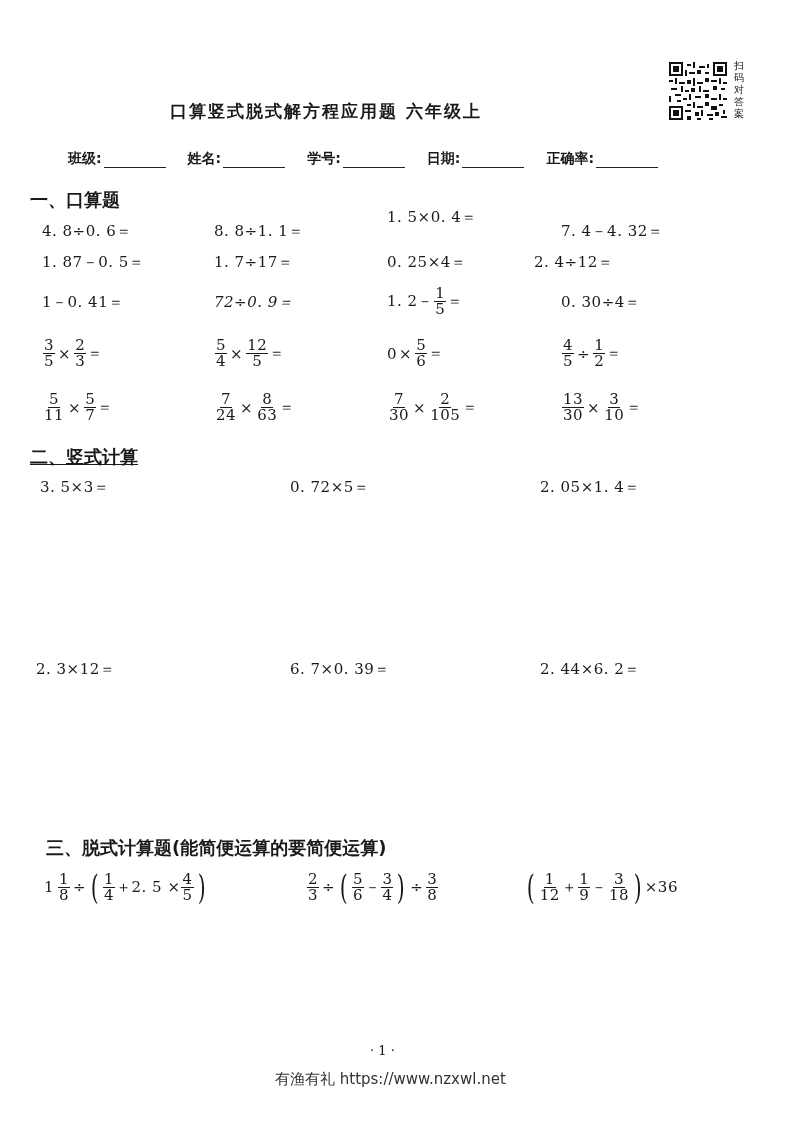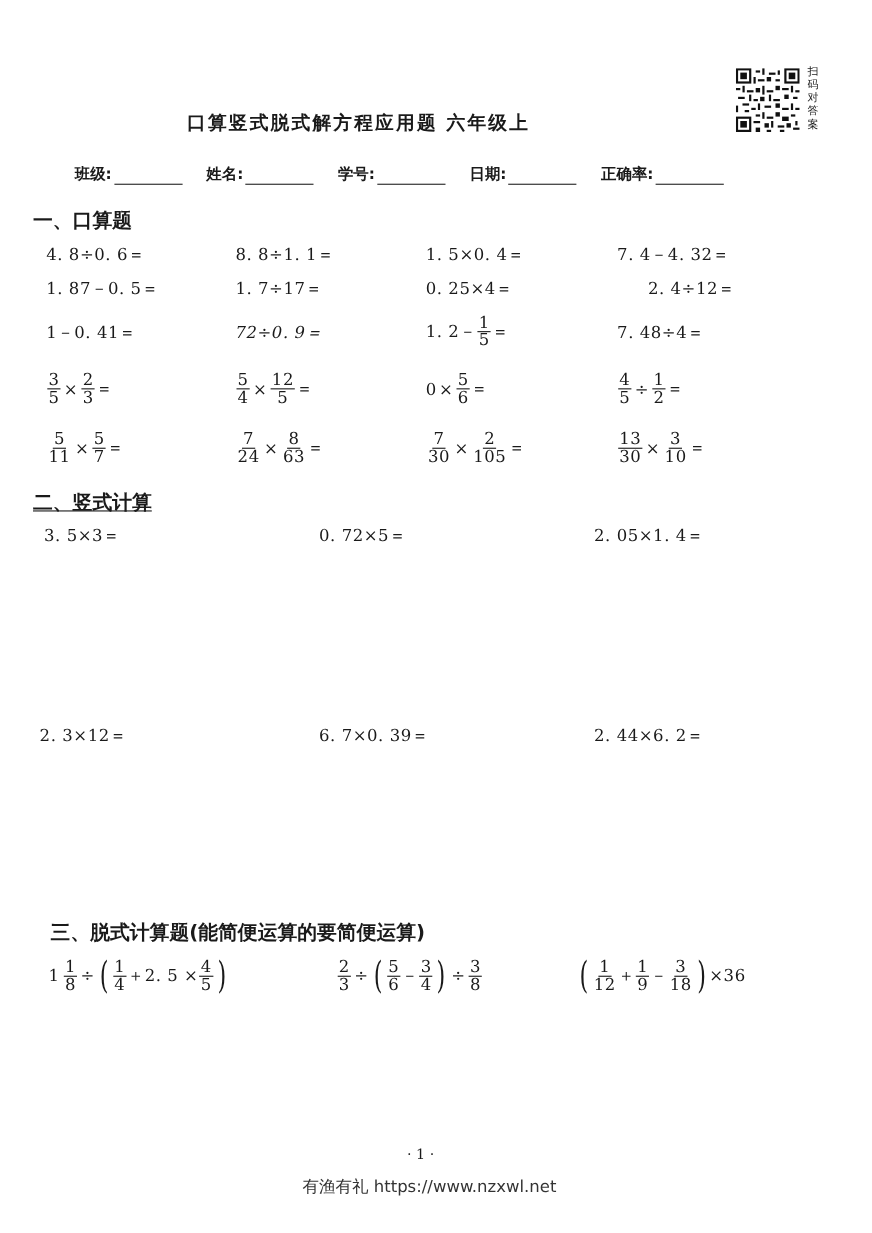--- a/index.html
+++ b/index.html
@@ -127,39 +127,39 @@
   <span class="info-item">
       <span>正确率:</span>
       <span class="info-line"></span>
     </span>
 </div>
 
 <div class="abs section" style="left:30px;top:188px;">一、口算题</div>
 
 <div class="abs expr" style="left:42px;top:222px;">4. 8÷0. 6＝</div>
 <div class="abs expr" style="left:214px;top:222px;">8. 8÷1. 1＝</div>
-<div class="abs expr" style="left:387px;top:222px;text-align:right;">1. 5×0. 4＝</div>
+<div class="abs expr" style="left:387px;top:208px;text-align:right;">1. 5×0. 4＝</div>
 <div class="abs expr" style="left:561px;top:222px;">7. 4－4. 32＝</div>
 
 <div class="abs expr" style="left:42px;top:253px;">1. 87－0. 5＝</div>
 <div class="abs expr" style="left:214px;top:253px;">1. 7÷17＝</div>
 <div class="abs expr" style="left:387px;top:253px;">0. 25×4＝</div>
-<div class="abs expr" style="left:589px;top:253px;text-align:center;">2. 4÷12＝</div>
+<div class="abs expr" style="left:534px;top:253px;text-align:center;">2. 4÷12＝</div>
 
 <div class="abs expr" style="left:42px;top:293px;">1－0. 41＝</div>
 <div class="abs expr" style="left:214px;top:293px;font-style:italic;">72÷0. 9＝</div>
 <div class="abs expr" style="left:387px;top:286px;">
   <span>1. 2－</span>
   <span class="frac">
       <span class="num">1</span>
       <span class="den">5</span>
     </span>
   <span>＝</span>
 </div>
-<div class="abs expr" style="left:561px;top:293px;">7. 48÷4＝</div>
+<div class="abs expr" style="left:561px;top:293px;">0. 30÷4＝</div>
 
 <div class="abs expr" style="left:42px;top:338px;">
   <span class="frac">
       <span class="num">3</span>
       <span class="den">5</span>
     </span>
   <span class="op">×</span>
   <span class="frac">
       <span class="num">2</span>
       <span class="den">3</span>

